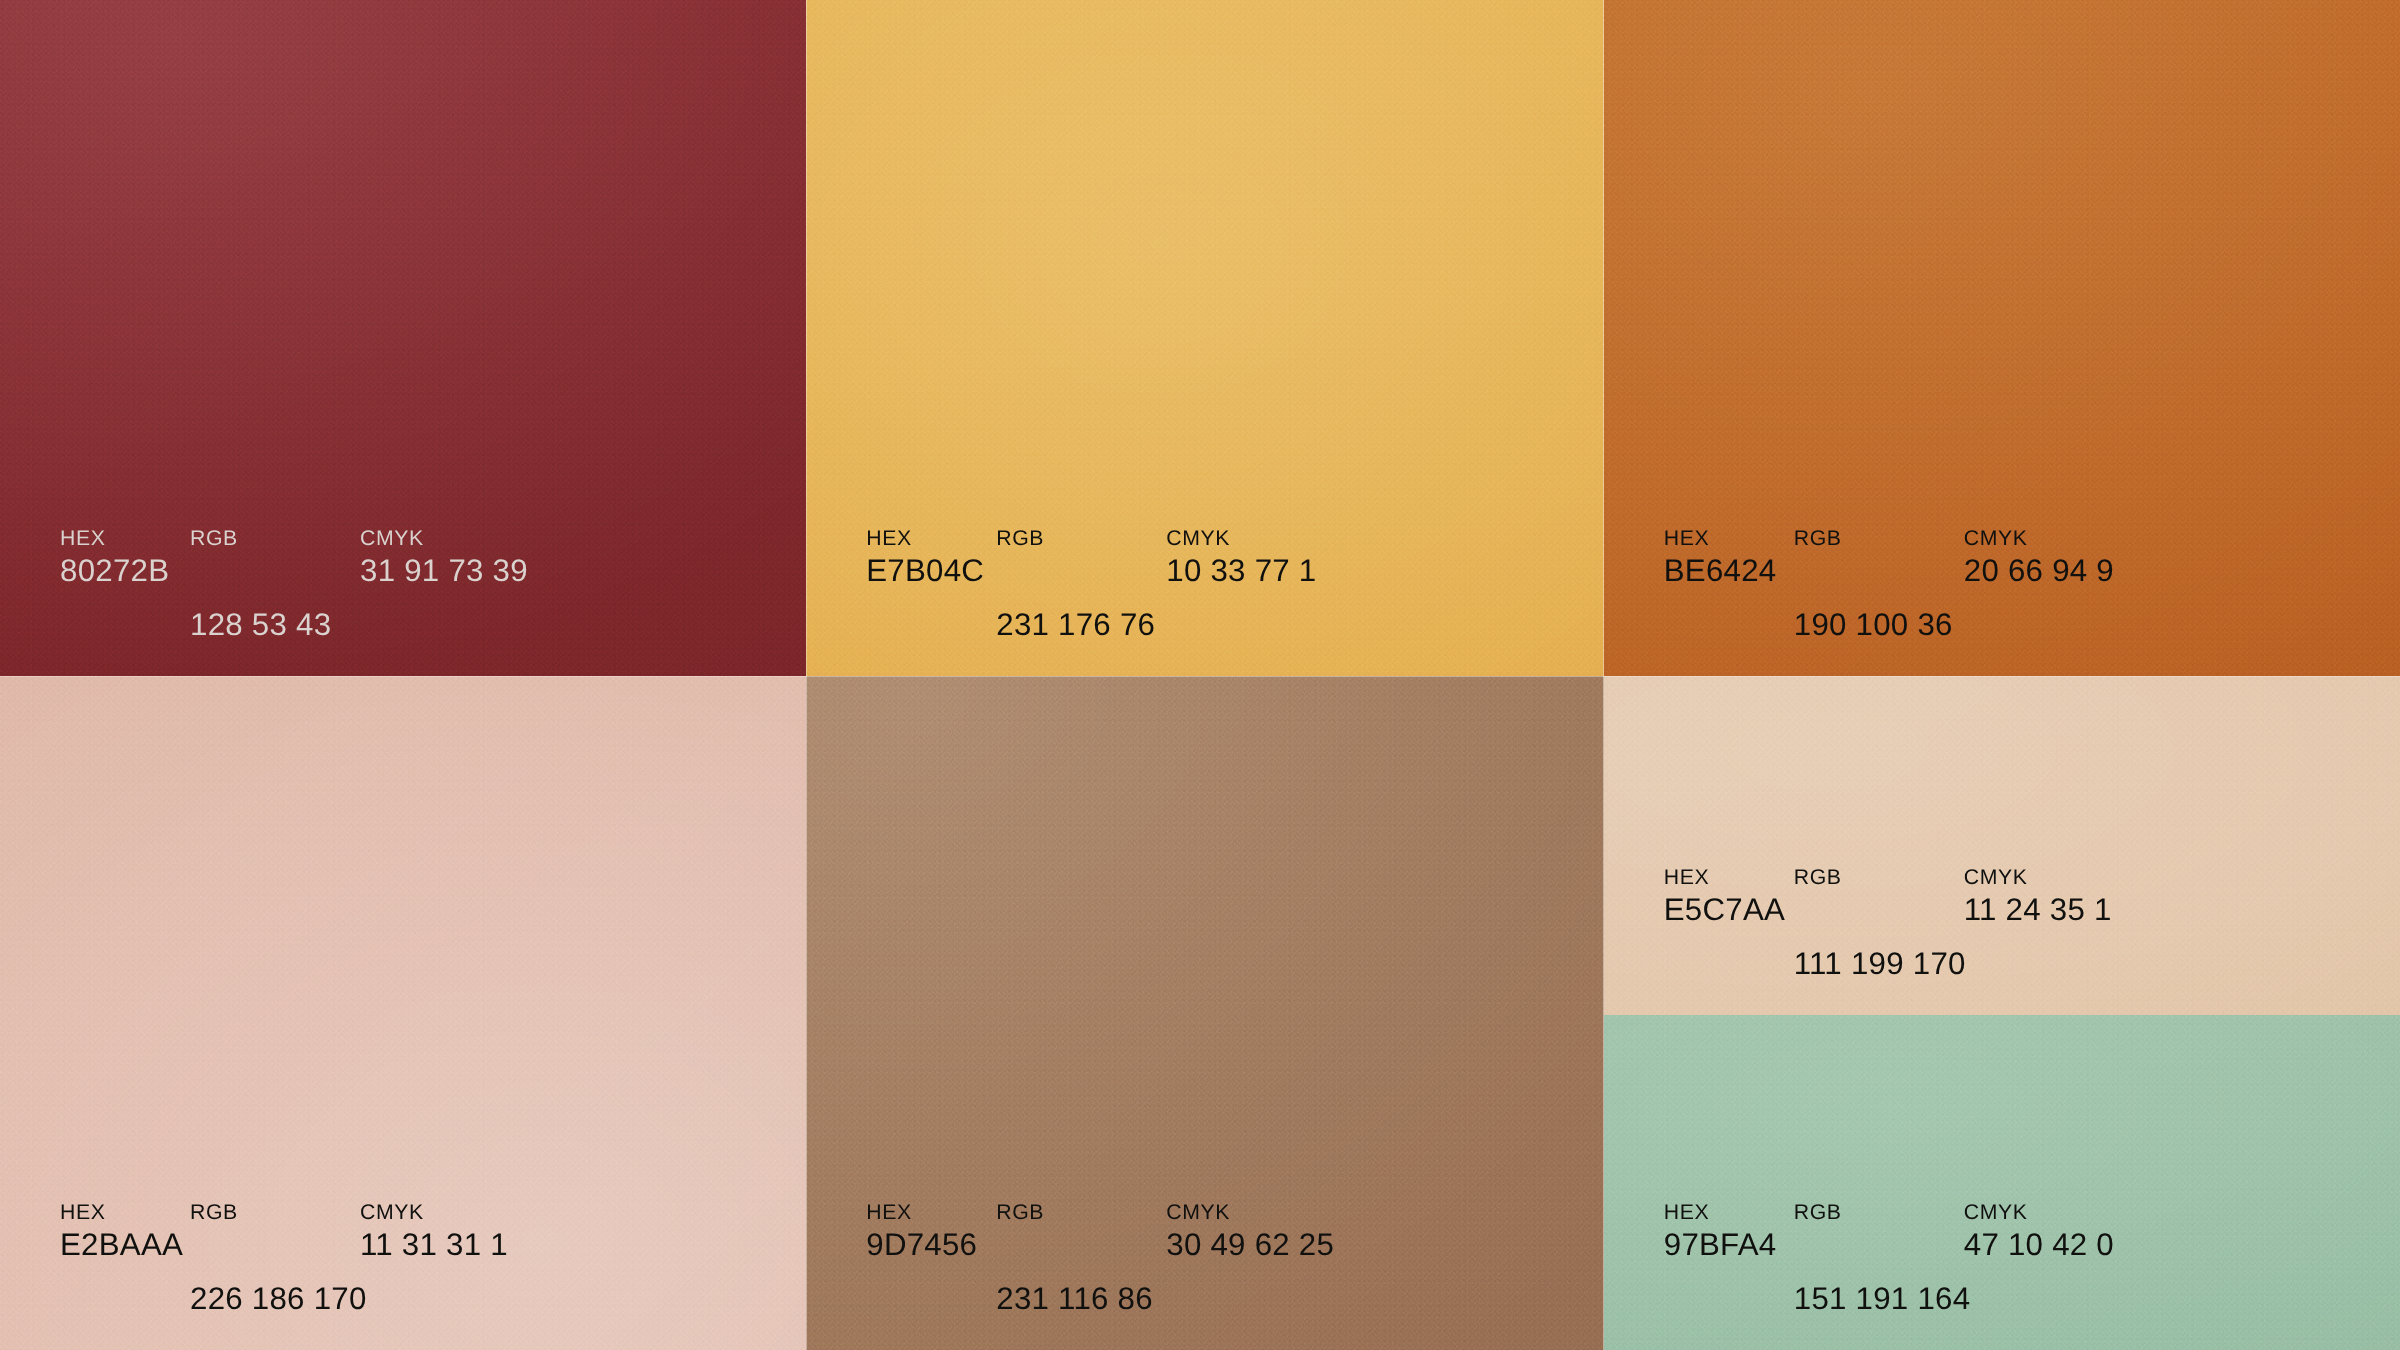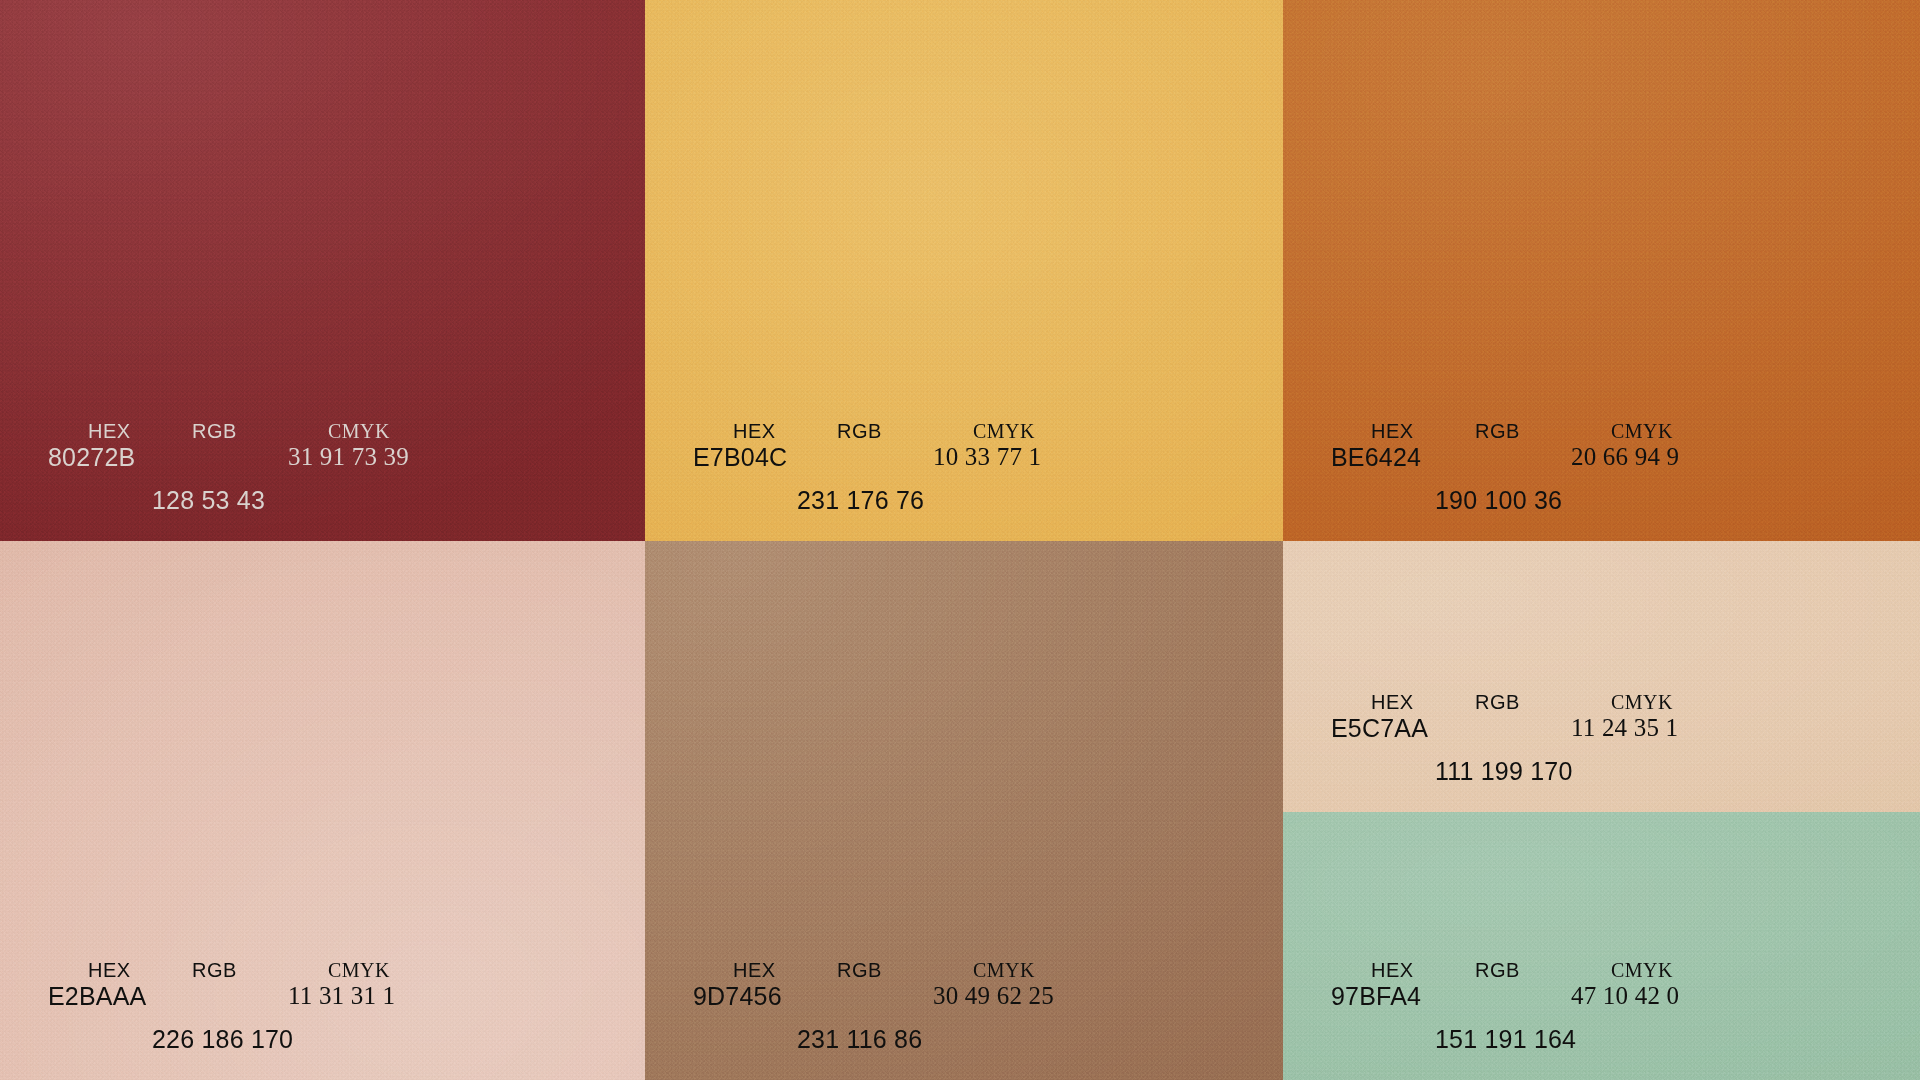--- a/index.html
+++ b/index.html
@@ -103,28 +103,27 @@
     align-items: flex-start;
     z-index: 5;
     white-space: nowrap;
   }
   .field {
     display: flex;
     flex-direction: column;
   }
   .field.hex   { width: 104px; }
   .field.rgb   { width: 136px; gap: 43px; }
-  .field.cmyk  { width: auto; font-family: Liberation Serif, serif; }
+  .field.cmyk  { width: auto; }
 
   .field-label {
-    font-size: 20px;
+    font-size: 17px;
     line-height: 26px;
     letter-spacing: .45px;
     font-weight: 400;
-    margin-left: 40px;
   }
   .field-value {
     font-size: 25px;
     line-height: 26px;
     letter-spacing: .2px;
     font-weight: 400;
   }
   .dark-text  .field-label,
   .dark-text  .field-value { color: #10100f; }
   .light-text .field-label,

